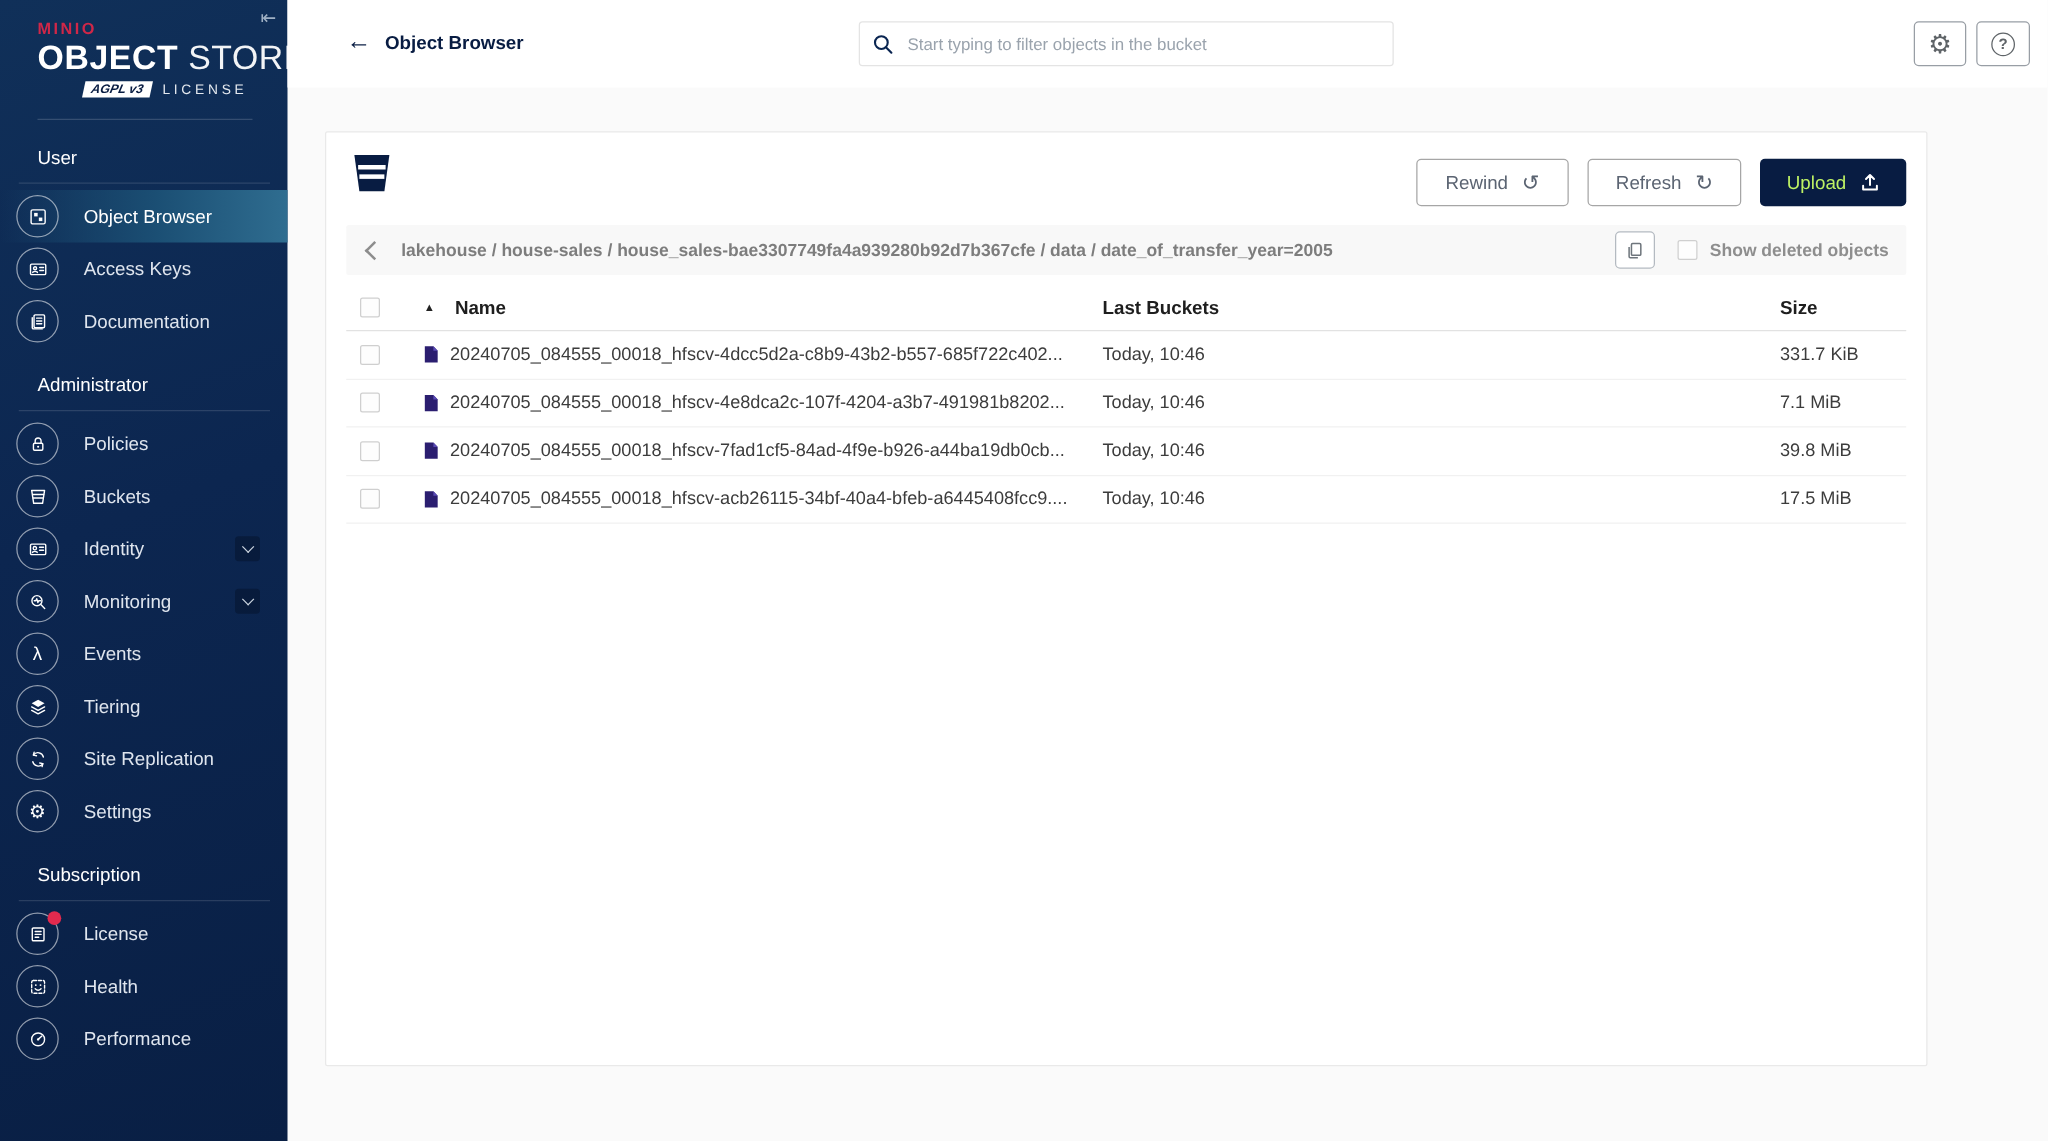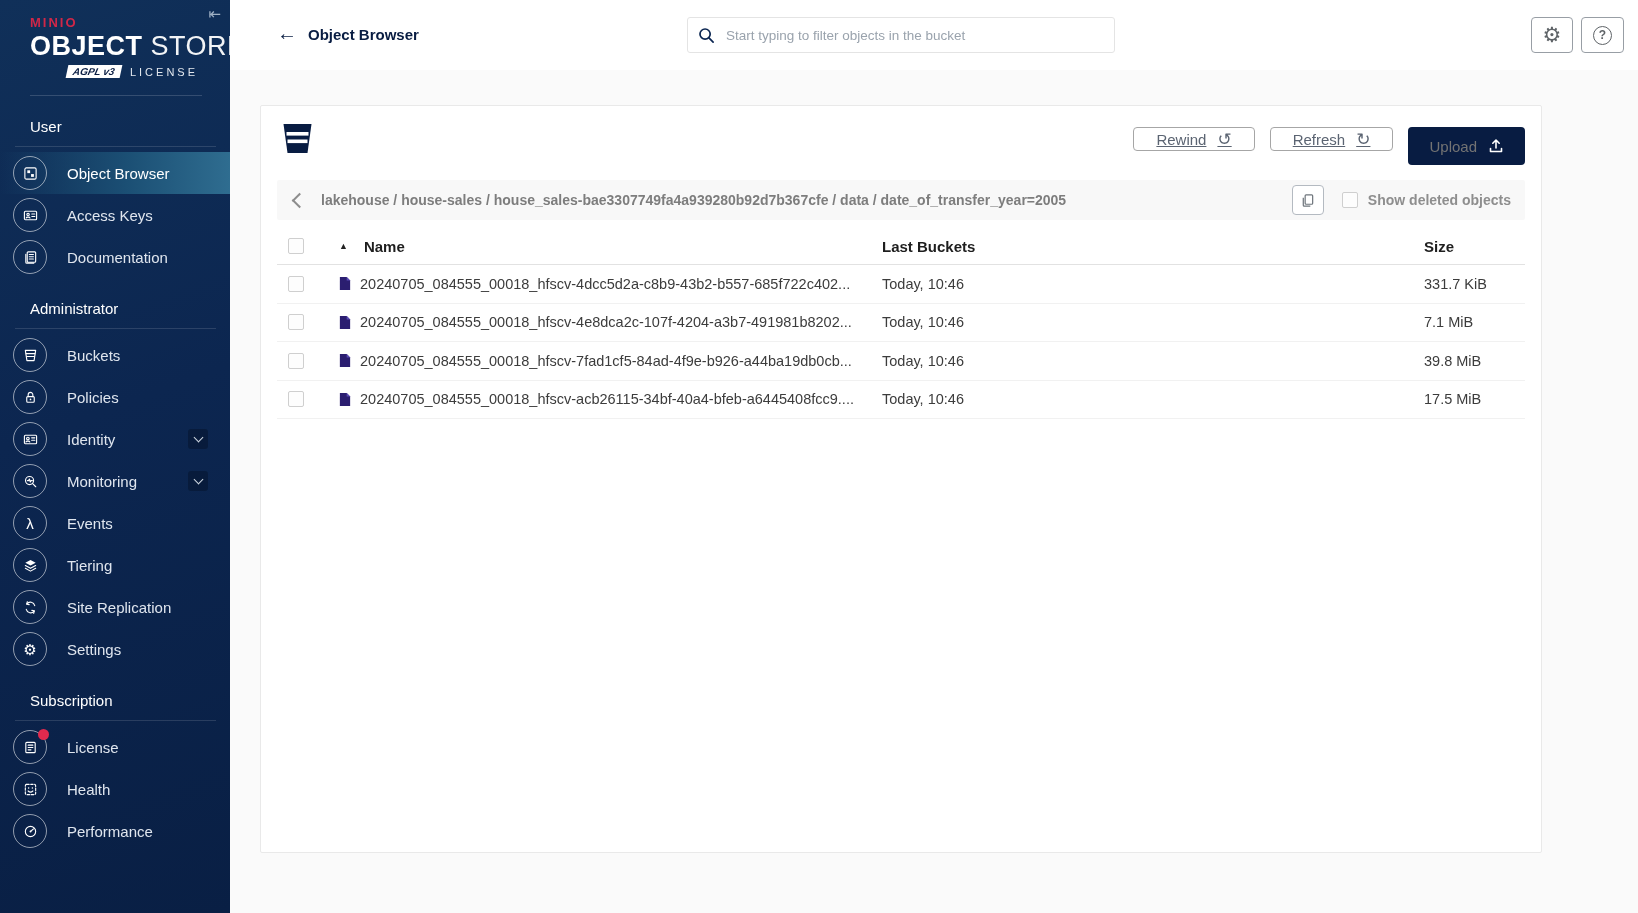--- a/index.html
+++ b/index.html
@@ -65,24 +65,24 @@
   .card { position:absolute; left:260px; top:105px; width:1282px; height:748px; background:#fff; border:1px solid #e9e9e9; border-radius:2px; }
   .card-header { display:flex; align-items:flex-start; padding:15px 16px 8px 20px; }
   .bucket-ic { margin-right:15px; margin-top:2px; flex:0 0 auto; }
   .bh-title { font-size:22px; font-weight:bold; color:#081c42; letter-spacing:.3px; }
   .bh-meta { display:flex; align-items:center; margin-top:7px; font-size:14.5px; white-space:nowrap; }
   .meta-label { color:#9d9d9d; margin-right:9px; }
   .meta-strong { color:#4f4f4f; font-weight:bold; margin-right:26px; }
   .meta-public { color:#8b8b8b; font-weight:bold; margin-right:24px; }
   .meta-stats { color:#8b8b8b; }
   .bh-buttons { margin-left:auto; display:flex; gap:15px; padding-top:6px; }
-  .btn-outline { height:24px; border:1px solid #a6a6a6; border-radius:4px; background:#fff; color:#5b6472;
-    font-size:15px; display:flex; align-items:center; gap:11px; padding:0 22px; cursor:pointer; font-family:inherit;text-decoration:underline; }
+  .btn-outline { height:38px; border:1px solid #a6a6a6; border-radius:4px; background:#fff; color:#5b6472;
+    font-size:15px; display:flex; align-items:center; gap:11px; padding:0 22px; cursor:pointer; font-family:inherit; }
   .btn-outline .bicon { font-size:17px; color:#5b6472; }
-  .btn-primary { height:38px; background:#081c42; color:#737373; border:none; border-radius:4px; font-size:15px;
+  .btn-primary { height:38px; background:#081c42; color:#bef264; border:none; border-radius:4px; font-size:15px;
     display:flex; align-items:center; gap:11px; padding:0 21px; cursor:pointer; font-family:inherit; }
   .btn-primary svg { stroke:#fff; fill:none; stroke-width:1.6; stroke-linecap:round; stroke-linejoin:round; }
 
   
   .path-row { display:flex; align-items:center; margin:7px 16px 0 16px; height:40px; gap:10px; }
   .strip { flex:1; height:40px; background:#f8f8f8; border-radius:2px; display:flex; align-items:center; padding-right:14px; min-width:0; }
   .crumb-back { width:44px; height:40px; display:flex; align-items:center; justify-content:center; cursor:pointer; flex:0 0 44px; }
   .crumb-back::after { content:""; width:9px; height:9px; border-left:2px solid #8d8d8d; border-bottom:2px solid #8d8d8d; transform:rotate(45deg); }
   .crumbs { flex:1; font-size:14px; font-weight:bold; color:#7d7d7d; white-space:nowrap; overflow:hidden; text-overflow:ellipsis; padding-right:14px; min-width:0; }
   .copy-btn { width:32px; height:30px; border:1px solid #b4bac1; border-radius:4px; background:#fff; display:flex;
@@ -159,35 +159,35 @@
     </span>
     <span class="nav-label">Documentation</span>
   </div>
 
   <div class="section-label">Administrator</div>
   <div class="section-divider"></div>
 
   <div class="nav-item">
     <span class="nav-circle">
       <svg width="15" height="15" viewBox="0 0 16 16">
-          <path d="M2.5 2.5 h11 l-1.7 11 h-7.6 z"></path>
-          <path d="M3.3 6 h9.4 M3.8 9 h8.4"></path>
-        </svg>
-    </span>
-    <span class="nav-label">Buckets</span>
-  </div>
-  <div class="nav-item">
-    <span class="nav-circle">
-      <svg width="15" height="15" viewBox="0 0 16 16">
           <rect x="4" y="7" width="8" height="6" rx="1"></rect>
           <path d="M5.5 7 V5 a2.5 2.5 0 0 1 5 0 v2"></path>
           <circle cx="8" cy="10" r="0.9" fill="#fff" stroke="none"></circle>
         </svg>
     </span>
     <span class="nav-label">Policies</span>
+  </div>
+  <div class="nav-item">
+    <span class="nav-circle">
+      <svg width="15" height="15" viewBox="0 0 16 16">
+          <path d="M2.5 2.5 h11 l-1.7 11 h-7.6 z"></path>
+          <path d="M3.3 6 h9.4 M3.8 9 h8.4"></path>
+        </svg>
+    </span>
+    <span class="nav-label">Buckets</span>
   </div>
   <div class="nav-item">
     <span class="nav-circle">
       <svg width="15" height="15" viewBox="0 0 16 16">
           <rect x="1.5" y="3.5" width="13" height="9" rx="1"></rect>
           <circle cx="5.2" cy="7" r="1.4"></circle>
           <path d="M3.2 10.7 c0-1.3 4-1.3 4 0 M9.2 6.2 h3.4 M9.2 8.8 h3.4"></path>
         </svg>
     </span>
     <span class="nav-label">Identity</span>

